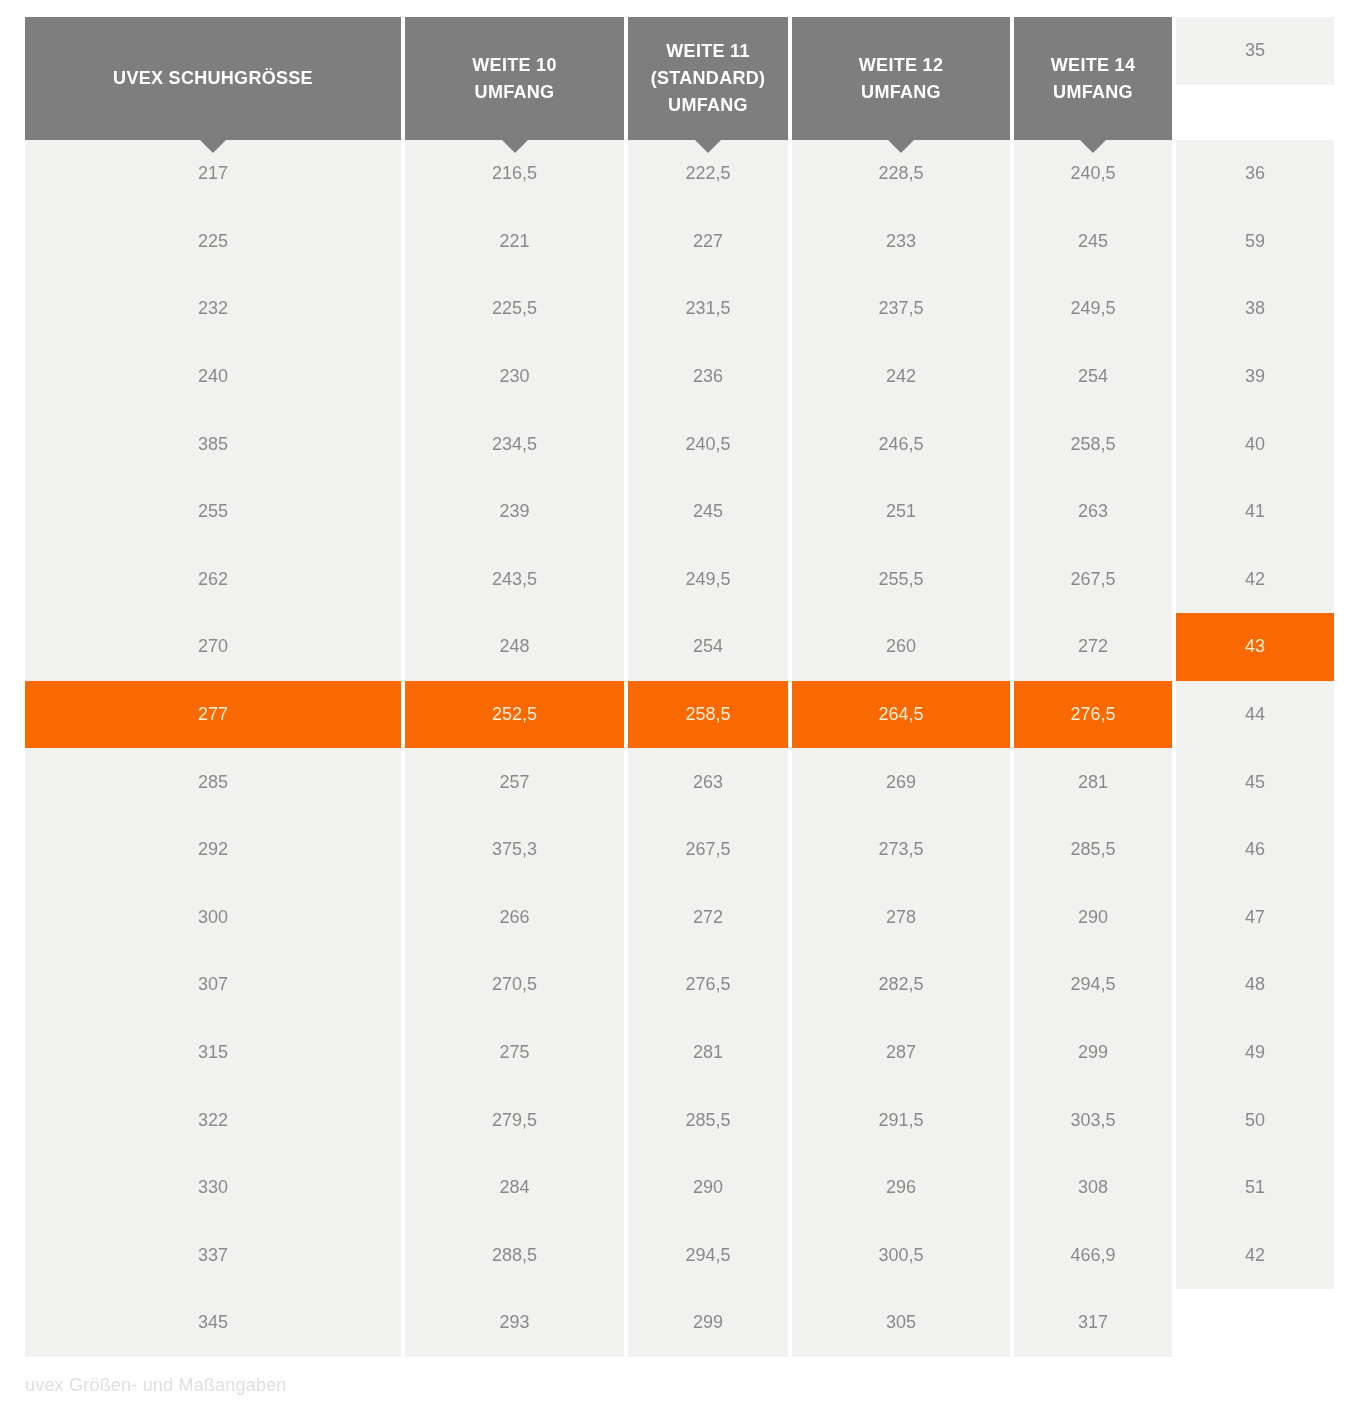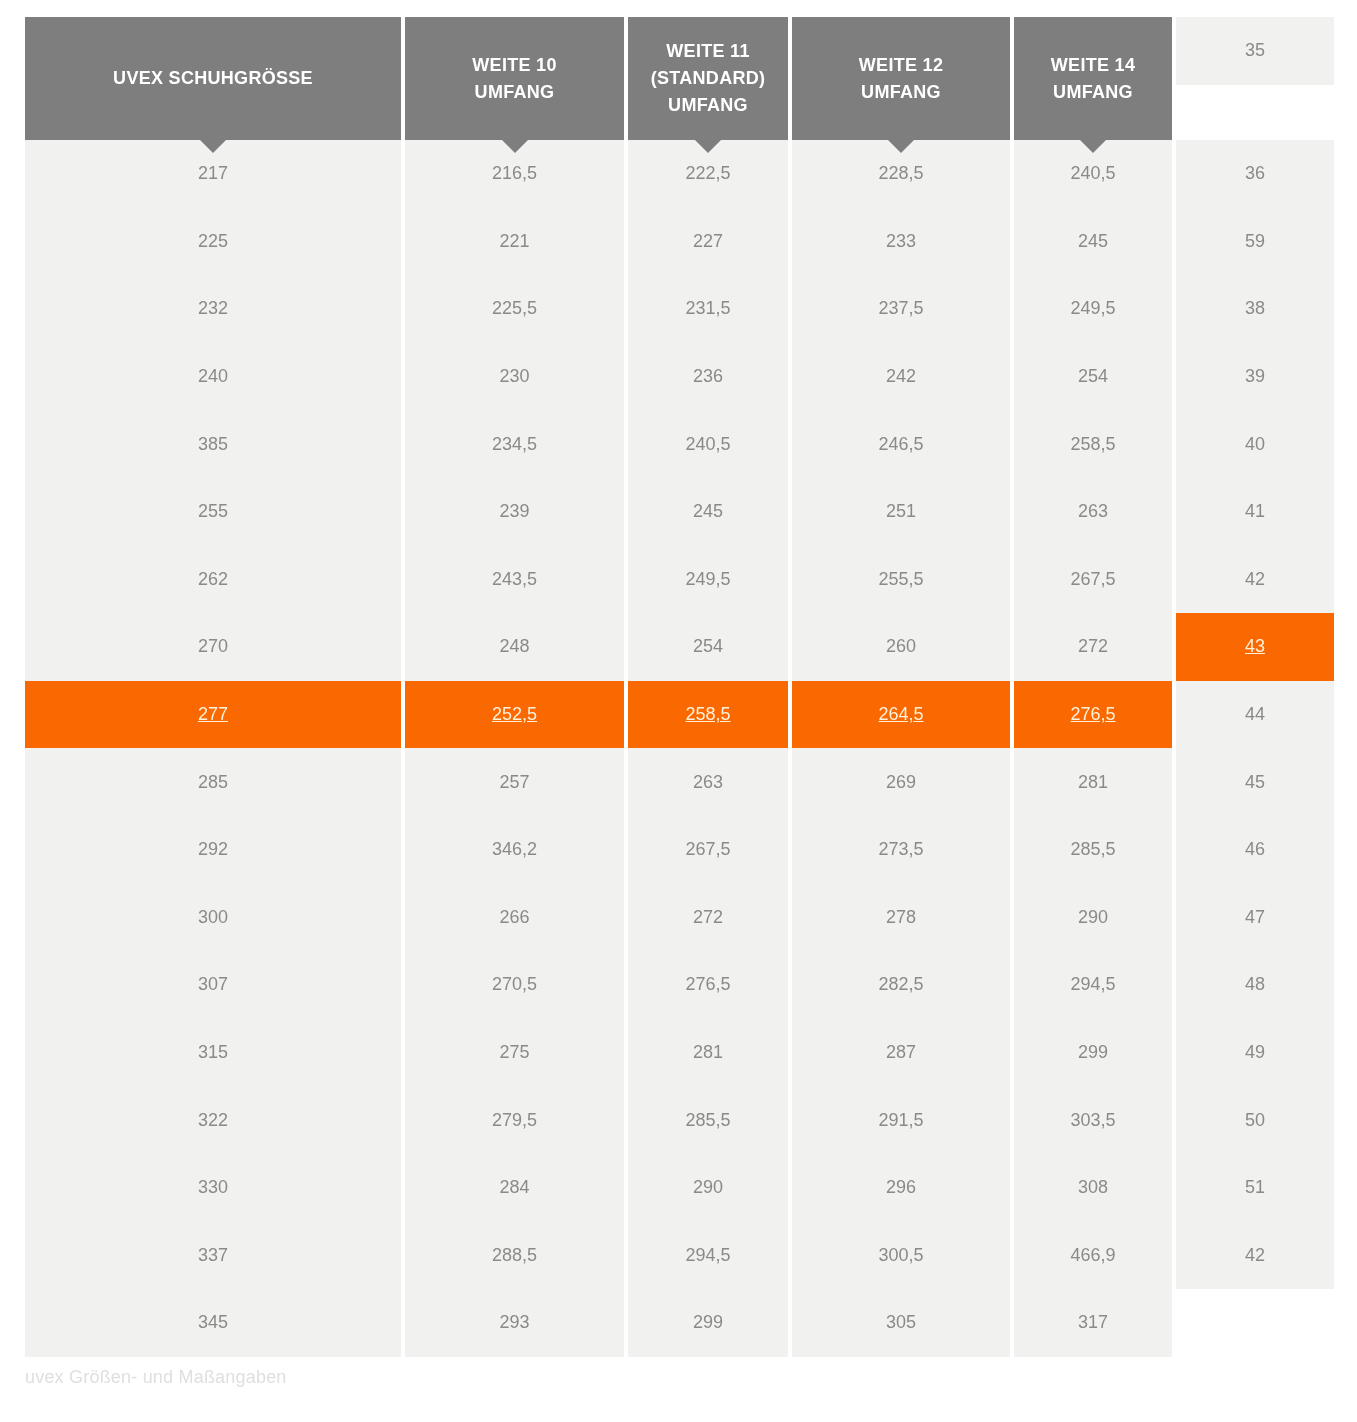--- a/index.html
+++ b/index.html
@@ -57,24 +57,23 @@
     background: var(--row-bg, #f1f1f0);
     color: var(--cell-text, #8a8a8a);
     display: flex;
     align-items: center;
     justify-content: center;
     font-size: 18px;
   }
   .cell.hl {
     background: var(--accent, #fa6802);
     color: var(--highlight-text, #fff2d9);
-    text-decoration: underline;
   }
   .caption {
-    margin-top: 10px;
+    margin-top: 18px;
     font-size: 18px;
     color: var(--caption-text, #dfdfdf);
     letter-spacing: 0.2px;
   }
 </style>
 </head>
 <body>
 
 <div class="page">
   <div class="size-table" id="size-table">
@@ -106,21 +105,21 @@
       <div class="row"><div class="cell">35</div><div class="cell">217</div><div class="cell">216,5</div><div class="cell">222,5</div><div class="cell">228,5</div><div class="cell">240,5</div></div>
       <div class="row"><div class="cell">36</div><div class="cell">225</div><div class="cell">221</div><div class="cell">227</div><div class="cell">233</div><div class="cell">245</div></div>
       <div class="row"><div class="cell">59</div><div class="cell">232</div><div class="cell">225,5</div><div class="cell">231,5</div><div class="cell">237,5</div><div class="cell">249,5</div></div>
       <div class="row"><div class="cell">38</div><div class="cell">240</div><div class="cell">230</div><div class="cell">236</div><div class="cell">242</div><div class="cell">254</div></div>
       <div class="row"><div class="cell">39</div><div class="cell">385</div><div class="cell">234,5</div><div class="cell">240,5</div><div class="cell">246,5</div><div class="cell">258,5</div></div>
       <div class="row"><div class="cell">40</div><div class="cell">255</div><div class="cell">239</div><div class="cell">245</div><div class="cell">251</div><div class="cell">263</div></div>
       <div class="row"><div class="cell">41</div><div class="cell">262</div><div class="cell">243,5</div><div class="cell">249,5</div><div class="cell">255,5</div><div class="cell">267,5</div></div>
       <div class="row"><div class="cell">42</div><div class="cell">270</div><div class="cell">248</div><div class="cell">254</div><div class="cell">260</div><div class="cell">272</div></div>
       <div class="row"><div class="cell hl">43</div><div class="cell hl">277</div><div class="cell hl">252,5</div><div class="cell hl">258,5</div><div class="cell hl">264,5</div><div class="cell hl">276,5</div></div>
       <div class="row"><div class="cell">44</div><div class="cell">285</div><div class="cell">257</div><div class="cell">263</div><div class="cell">269</div><div class="cell">281</div></div>
-      <div class="row"><div class="cell">45</div><div class="cell">292</div><div class="cell">346,2</div><div class="cell">267,5</div><div class="cell">273,5</div><div class="cell">285,5</div></div>
+      <div class="row"><div class="cell">45</div><div class="cell">292</div><div class="cell">375,3</div><div class="cell">267,5</div><div class="cell">273,5</div><div class="cell">285,5</div></div>
       <div class="row"><div class="cell">46</div><div class="cell">300</div><div class="cell">266</div><div class="cell">272</div><div class="cell">278</div><div class="cell">290</div></div>
       <div class="row"><div class="cell">47</div><div class="cell">307</div><div class="cell">270,5</div><div class="cell">276,5</div><div class="cell">282,5</div><div class="cell">294,5</div></div>
       <div class="row"><div class="cell">48</div><div class="cell">315</div><div class="cell">275</div><div class="cell">281</div><div class="cell">287</div><div class="cell">299</div></div>
       <div class="row"><div class="cell">49</div><div class="cell">322</div><div class="cell">279,5</div><div class="cell">285,5</div><div class="cell">291,5</div><div class="cell">303,5</div></div>
       <div class="row"><div class="cell">50</div><div class="cell">330</div><div class="cell">284</div><div class="cell">290</div><div class="cell">296</div><div class="cell">308</div></div>
       <div class="row"><div class="cell">51</div><div class="cell">337</div><div class="cell">288,5</div><div class="cell">294,5</div><div class="cell">300,5</div><div class="cell">466,9</div></div>
       <div class="row"><div class="cell">42</div><div class="cell">345</div><div class="cell">293</div><div class="cell">299</div><div class="cell">305</div><div class="cell">317</div></div>
     </div>
   <div class="caption">uvex Größen- und Maßangaben</div>
 </div>

